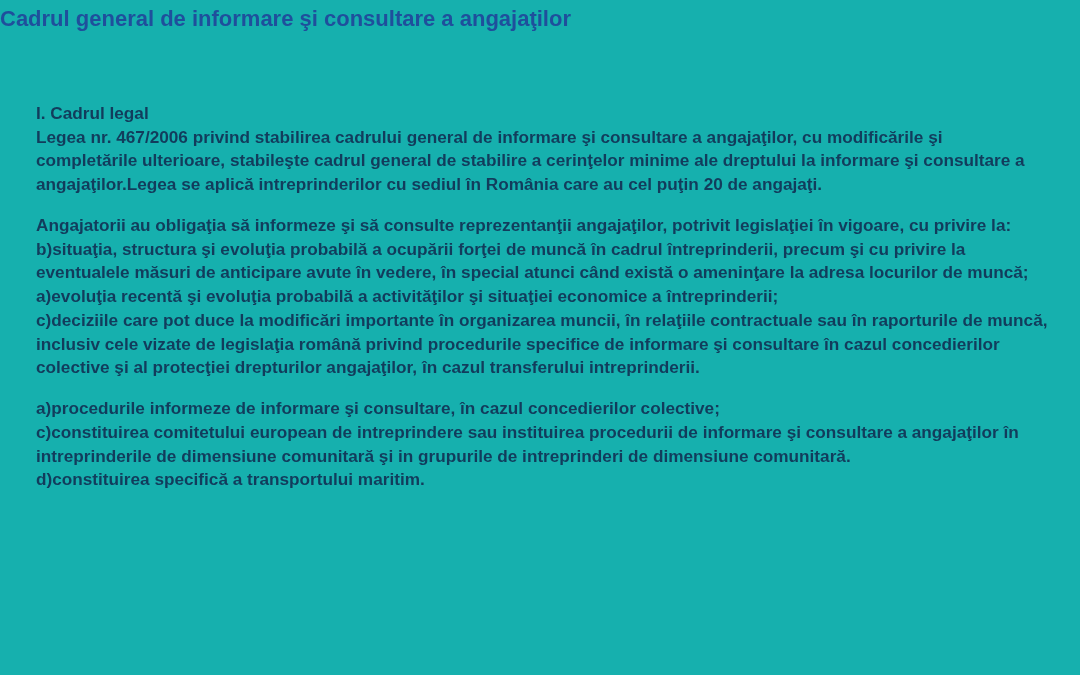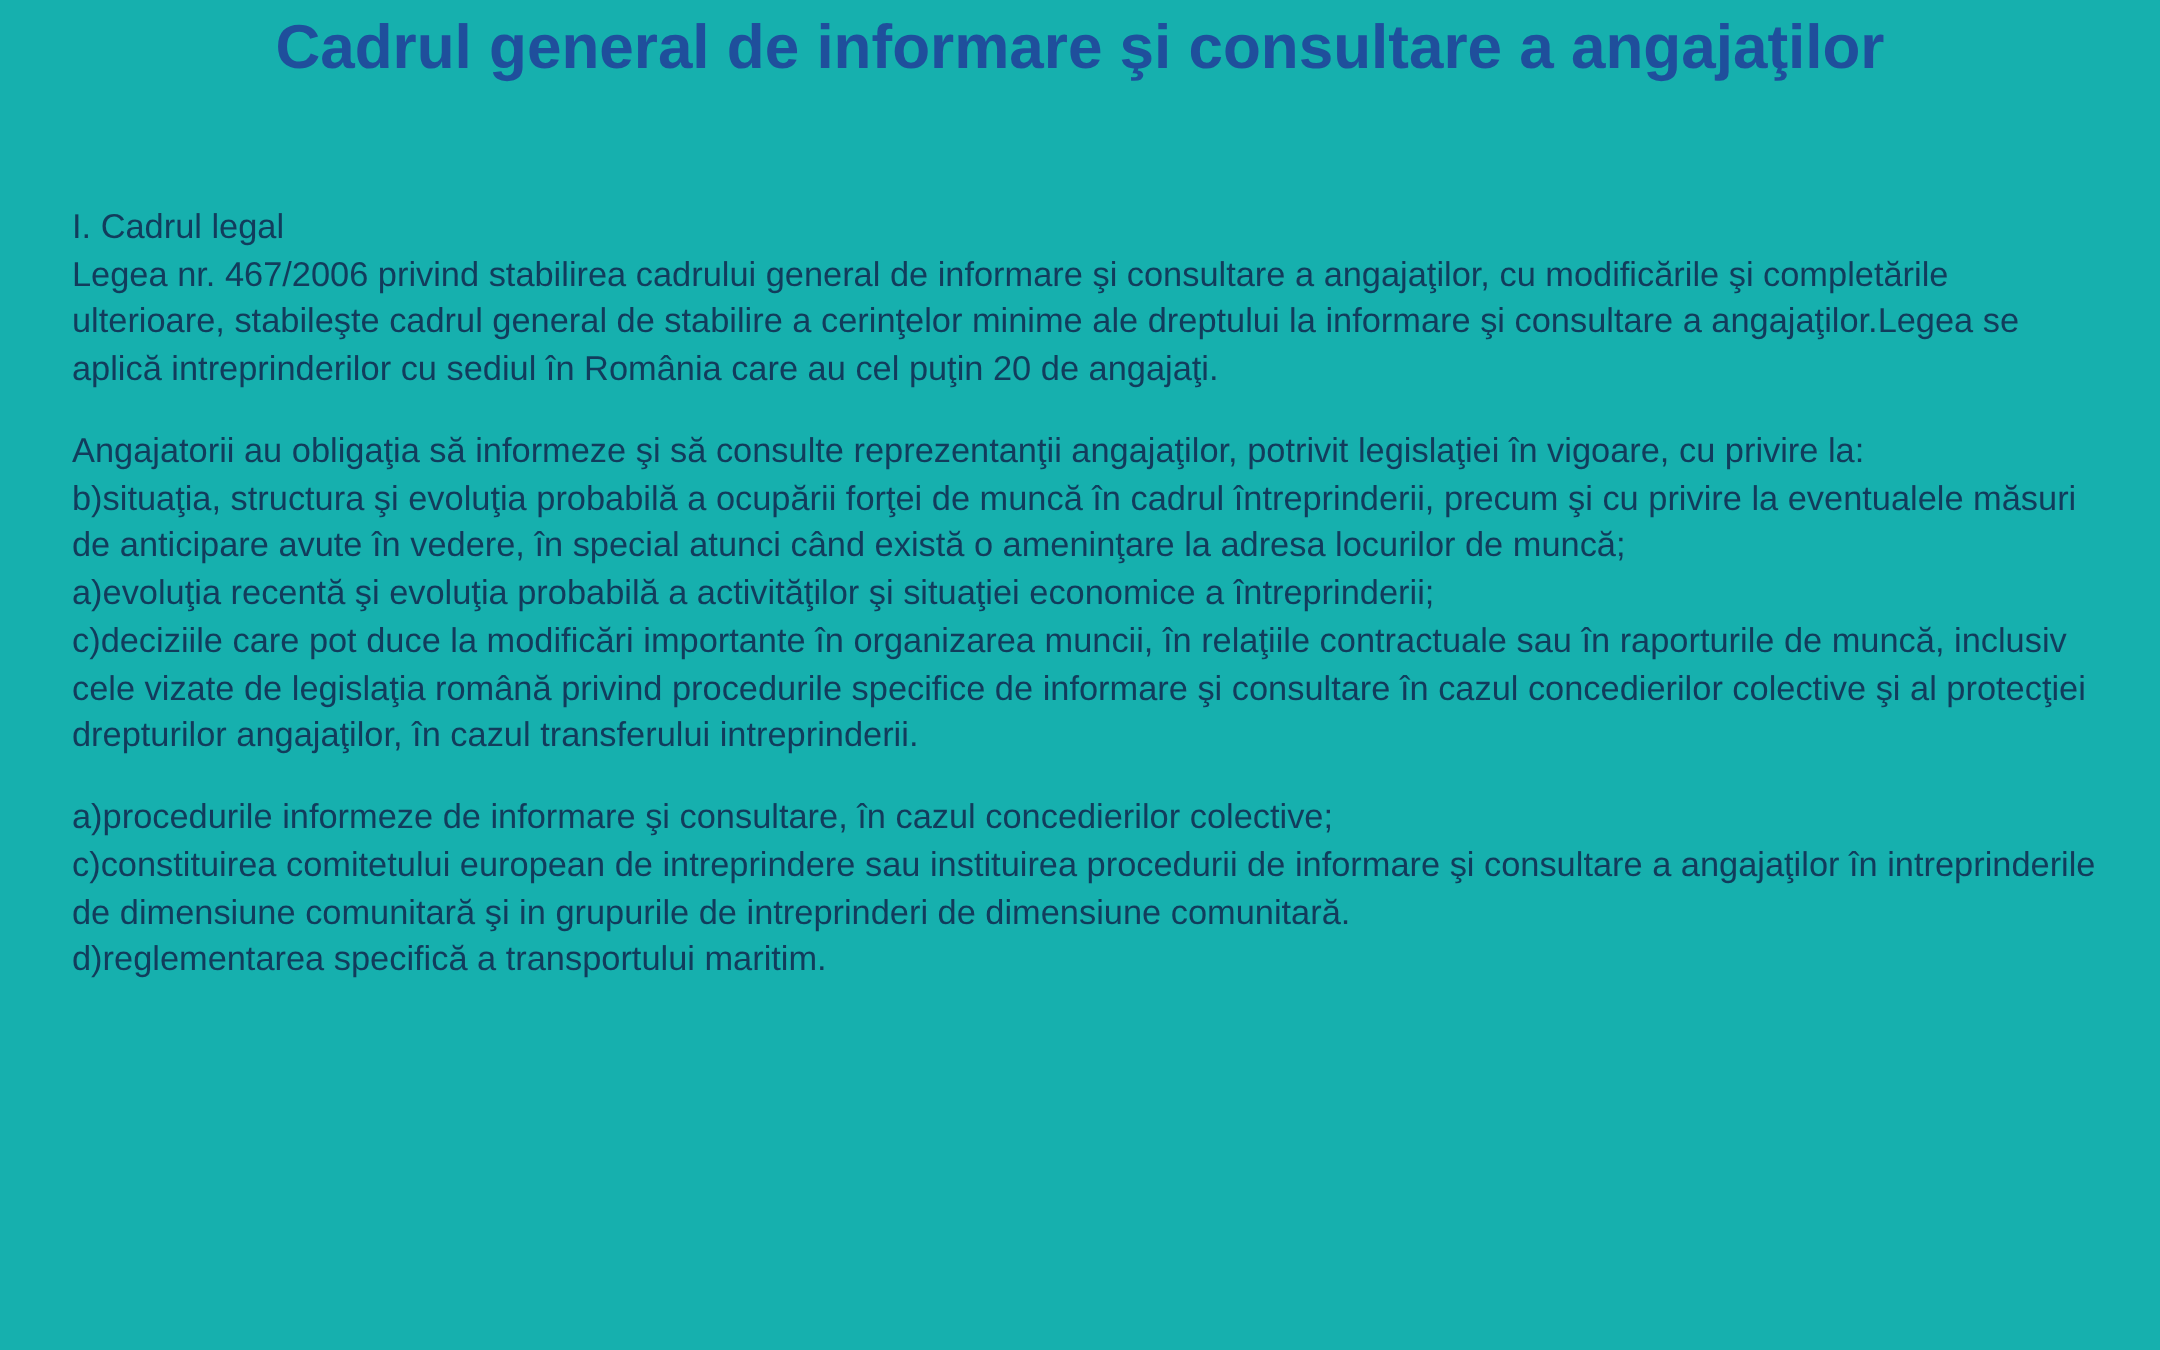--- a/index.html
+++ b/index.html
@@ -17,38 +17,39 @@
     position: relative;
     width: 1080px;
     height: 675px;
     box-sizing: border-box;
   }
   .slide-title {
     position: absolute;
     top: 6px;
     left: 0;
     width: 1080px;
-    text-align: center;
-    font-size: 31px;
+    text-align: left;
+    font-size: 22px;
     font-weight: bold;
     color: #1f4f9c;
     letter-spacing: 0px;
     line-height: 1.15;
   }
   .body-block {
     position: absolute;
     top: 102px;
     left: 36px;
     width: 1012px;
     color: #123c5c;
     font-size: 17.2px;
     line-height: 1.38;
   }
   .para {
     margin: 0 0 0 0;
+    font-weight: bold;
   }
   .spacer {
     height: 17px;
   }
 </style>
 </head>
 <body>
 
 <div class="slide">
 
@@ -68,17 +69,17 @@
       <p class="para"> b)situaţia, structura şi evoluţia probabilă a ocupării forţei de muncă în cadrul întreprinderii, precum şi cu privire la eventualele măsuri de anticipare avute în vedere, în special atunci când există o ameninţare la adresa locurilor de muncă;</p>
       <p class="para"> a)evoluţia recentă şi evoluţia probabilă a activităţilor şi situaţiei economice a întreprinderii;</p>
       <p class="para"> c)deciziile care pot duce la modificări importante în organizarea muncii, în relaţiile contractuale sau în raporturile de muncă, inclusiv cele vizate de legislaţia română privind procedurile specifice de informare şi consultare în cazul concedierilor colective şi al protecţiei drepturilor angajaţilor, în cazul transferului intreprinderii.</p>
     </div>
 
     <div class="spacer"></div>
 
     <div>
       <p class="para"> a)procedurile informeze de informare şi consultare, în cazul concedierilor colective;</p>
       <p class="para"> c)constituirea comitetului european de intreprindere sau instituirea procedurii de informare şi consultare a angajaţilor în intreprinderile de dimensiune comunitară şi in grupurile de intreprinderi de dimensiune comunitară.</p>
-      <p class="para"> d)reglementarea specifică a transportului maritim.</p>
+      <p class="para"> d)constituirea specifică a transportului maritim.</p>
     </div>
 
   </div>
 </div>
 
 </body></html>

